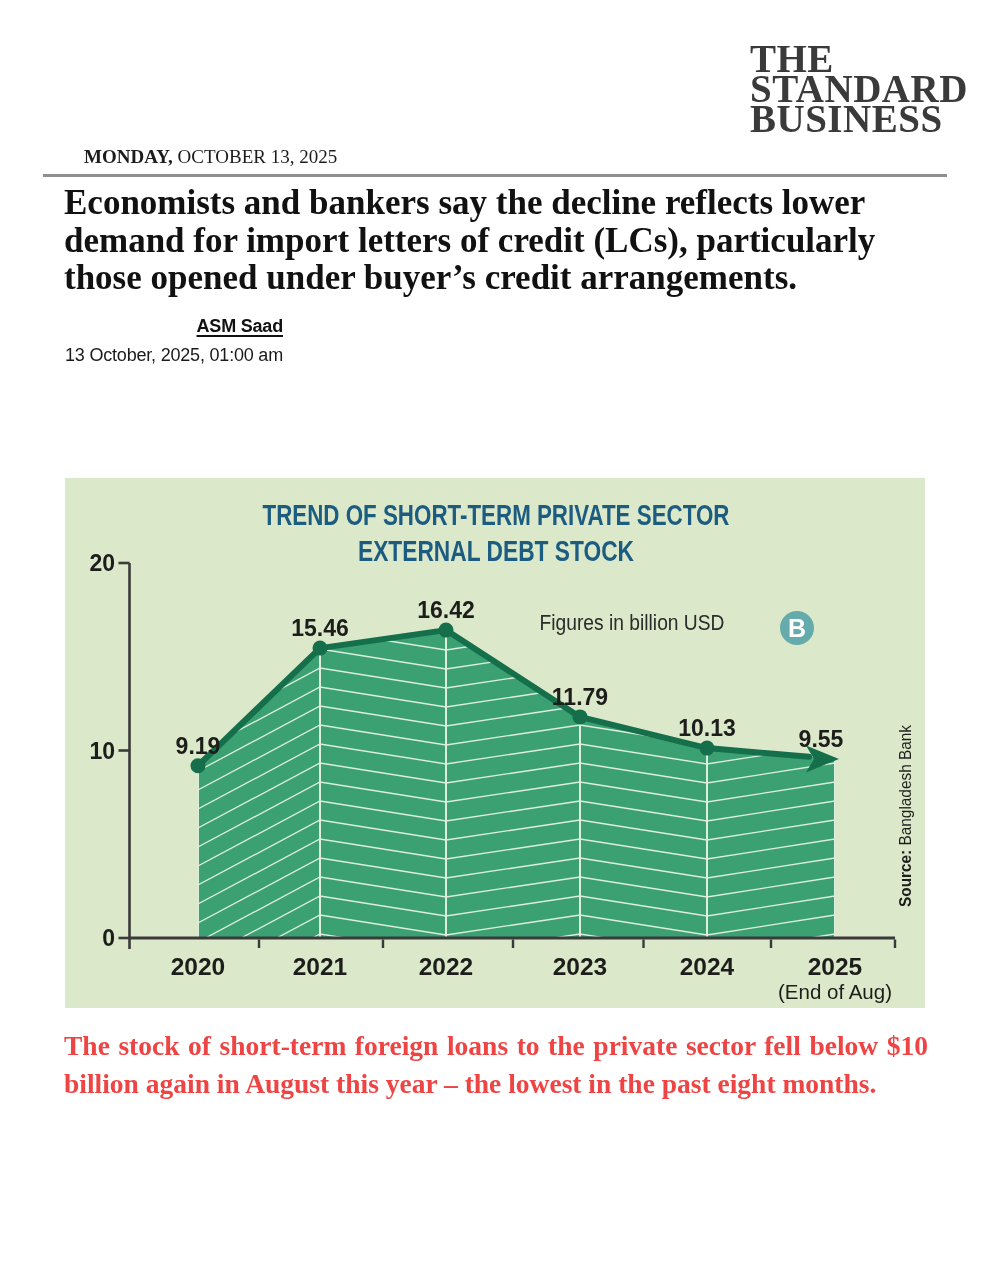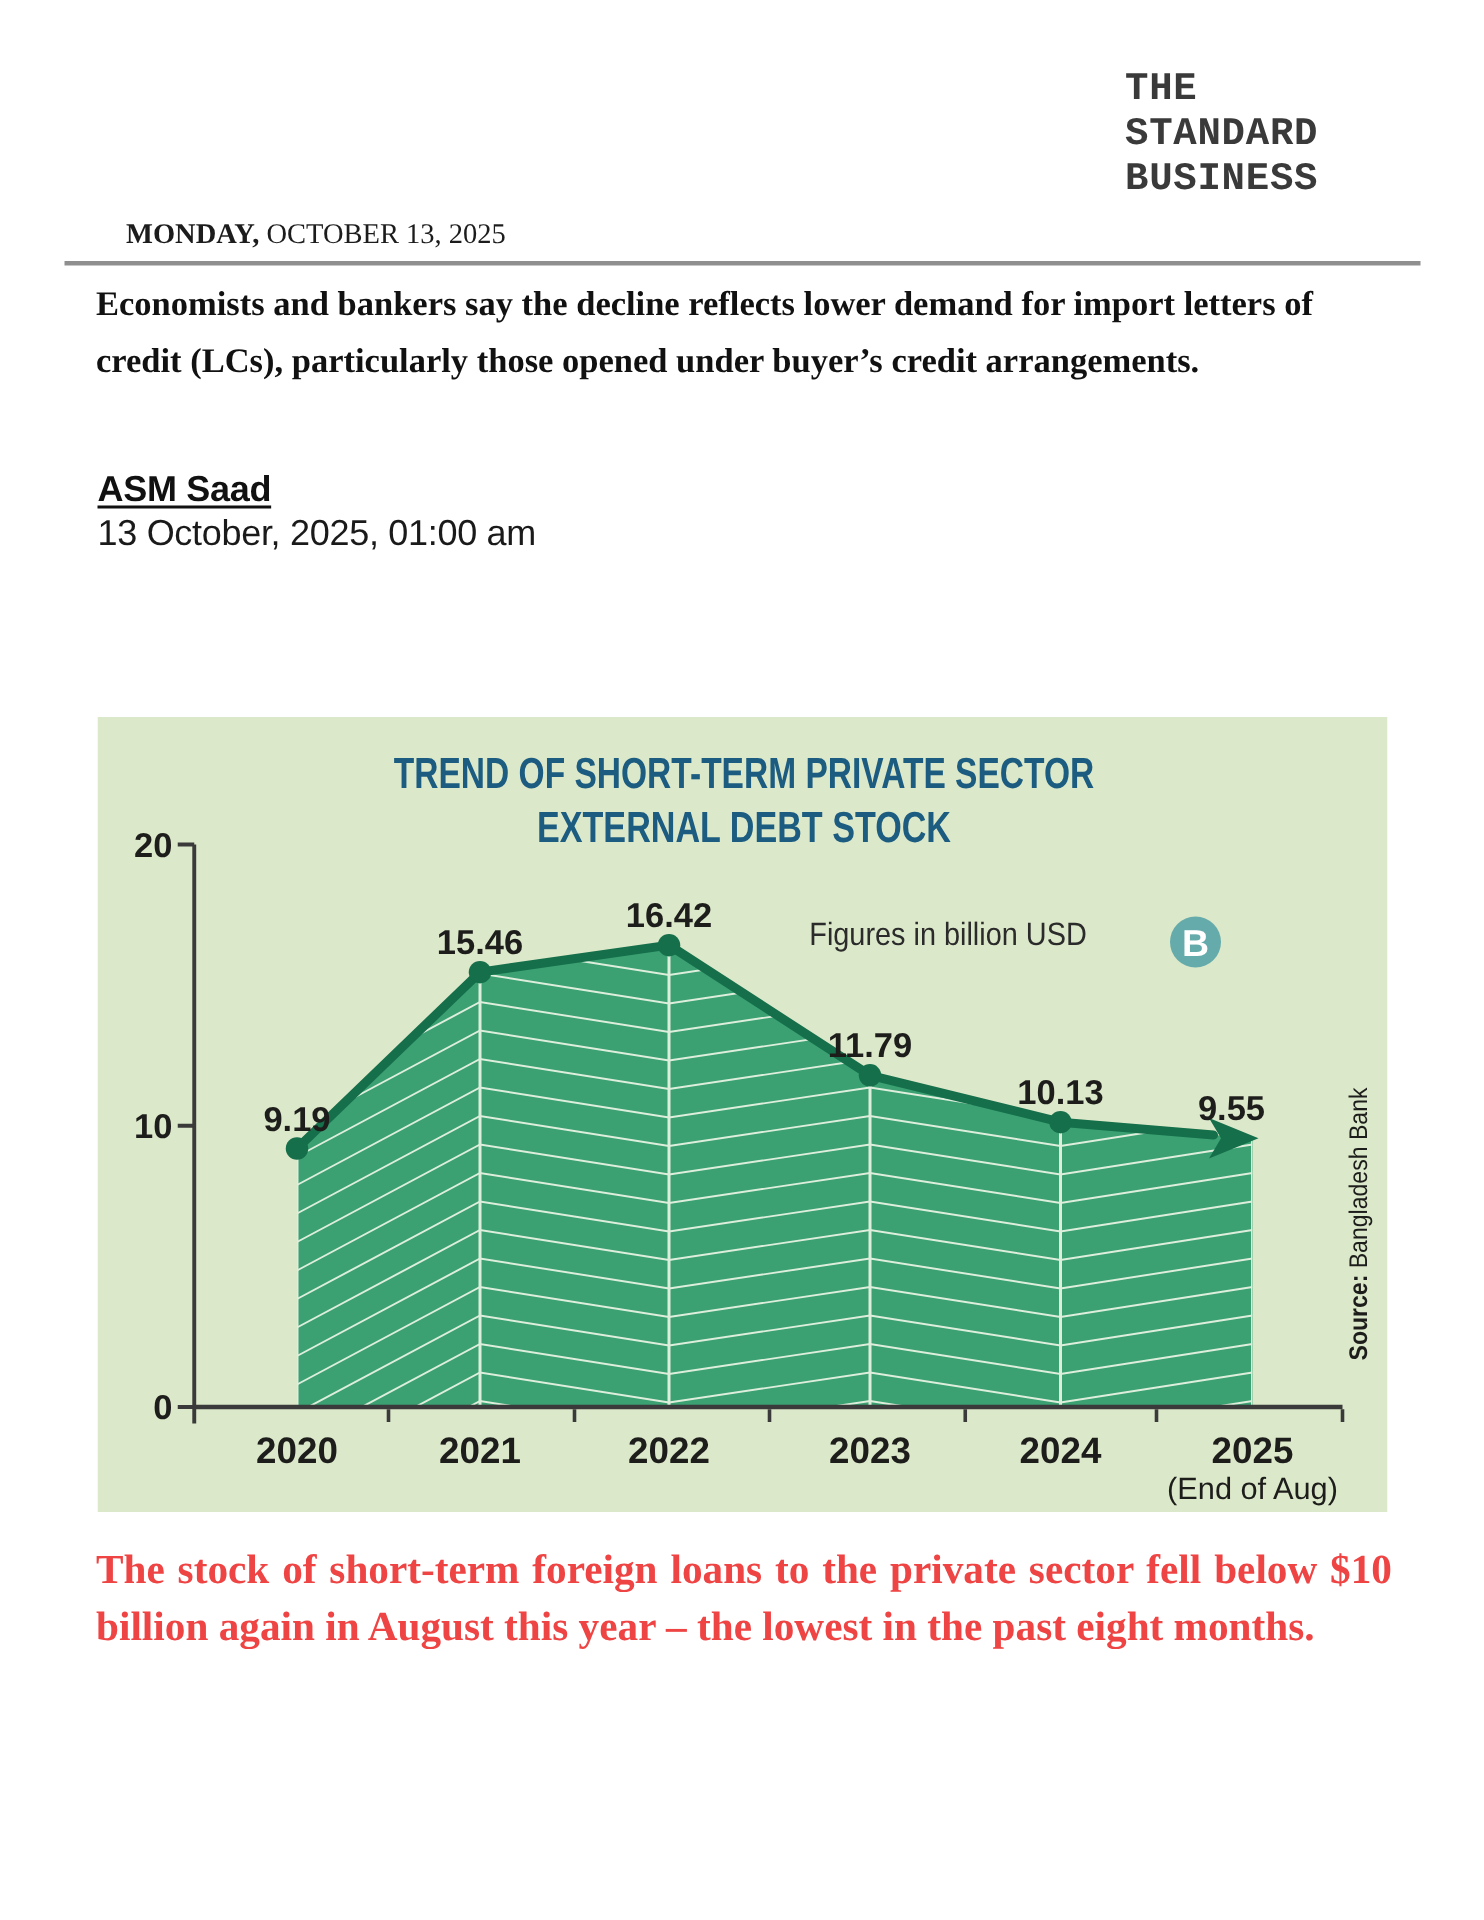--- a/index.html
+++ b/index.html
@@ -2,36 +2,36 @@
 <html><head>
 <meta charset="utf-8">
 <style>
   html,body{margin:0;padding:0;}
   body{
     width:989px;height:1280px;position:relative;background:#ffffff;
     font-family:"Liberation Sans",sans-serif;color:#1d1d1b;overflow:hidden;
   }
   .masthead{
     position:absolute;left:750px;top:44px;
-    font-family:Liberation Mono, monospace;font-weight:bold;
-    font-size:26px;line-height:30px;letter-spacing:0.5px;color:#3a3a3a;
+    font-family:Liberation Serif, serif;font-weight:bold;
+    font-size:39px;line-height:30px;letter-spacing:0.5px;color:#3a3a3a;
   }
   .masthead span{display:block;}
   .dateline{
     position:absolute;left:56px;top:146px;
     font-family:"Liberation Serif",serif;font-size:19px;color:#1c1c1c;margin-left:28px;
   }
   .dateline .day{font-weight:bold;}
   .rule{position:absolute;left:43px;top:174px;width:904px;height:3px;background:#8f8f8f;}
   .headline{
     position:absolute;left:64px;top:184px;width:864px;
     font-family:"Liberation Serif",serif;font-weight:bold;
-    font-size:23px;line-height:37.5px;color:#111;
+    font-size:35px;line-height:37.5px;color:#111;
   }
-  .byline{position:absolute;left:65px;top:312px;font-size:24px;line-height:29px;color:#1a1a1a;letter-spacing:-0.2px;}
+  .byline{position:absolute;left:65px;top:312px;font-size:18px;line-height:29px;color:#1a1a1a;letter-spacing:-0.2px;text-align:right;}
   .byline .author{
     display:inline-block;font-weight:bold;text-decoration:underline;
     text-underline-offset:3px;text-decoration-thickness:2px;color:#111;
   }
   .chart-panel{
     position:absolute;left:65px;top:478px;width:860px;height:530px;
   }
   .chart-panel svg{display:block;}
   .footer-para{
     position:absolute;left:64px;top:1027px;width:864px;

